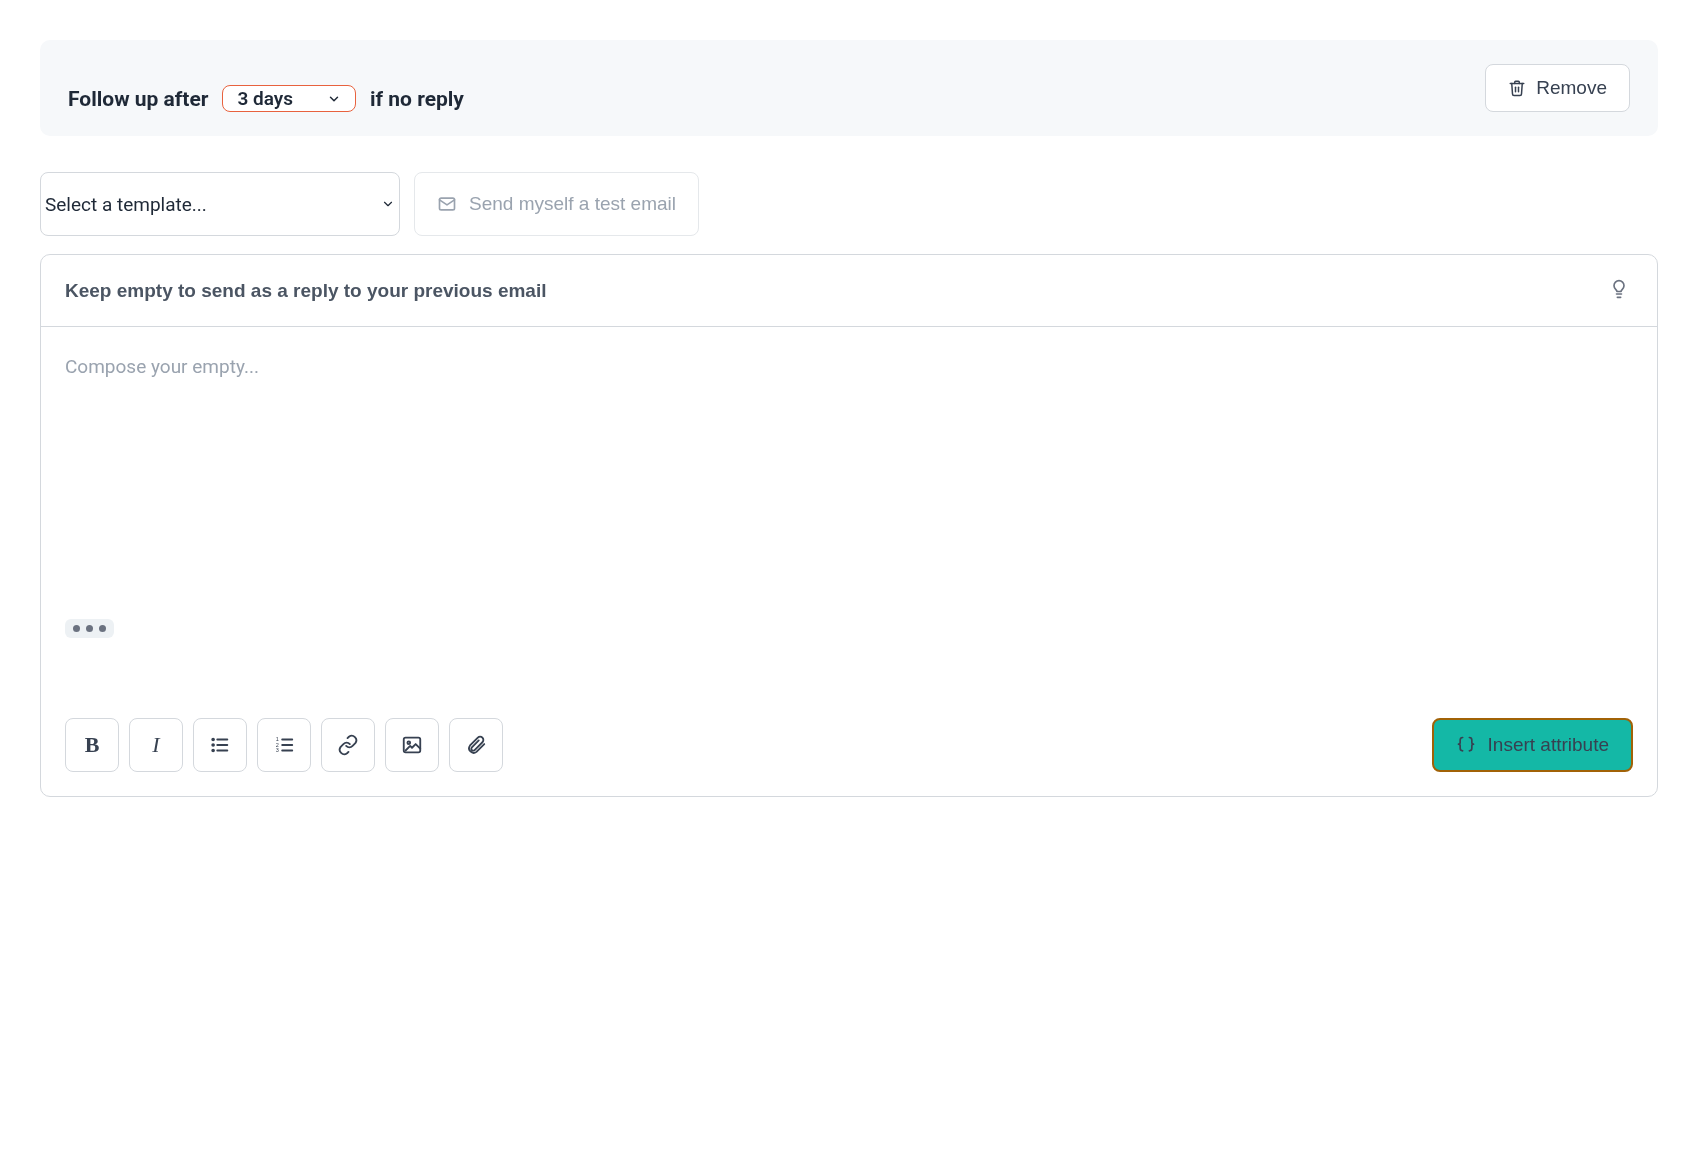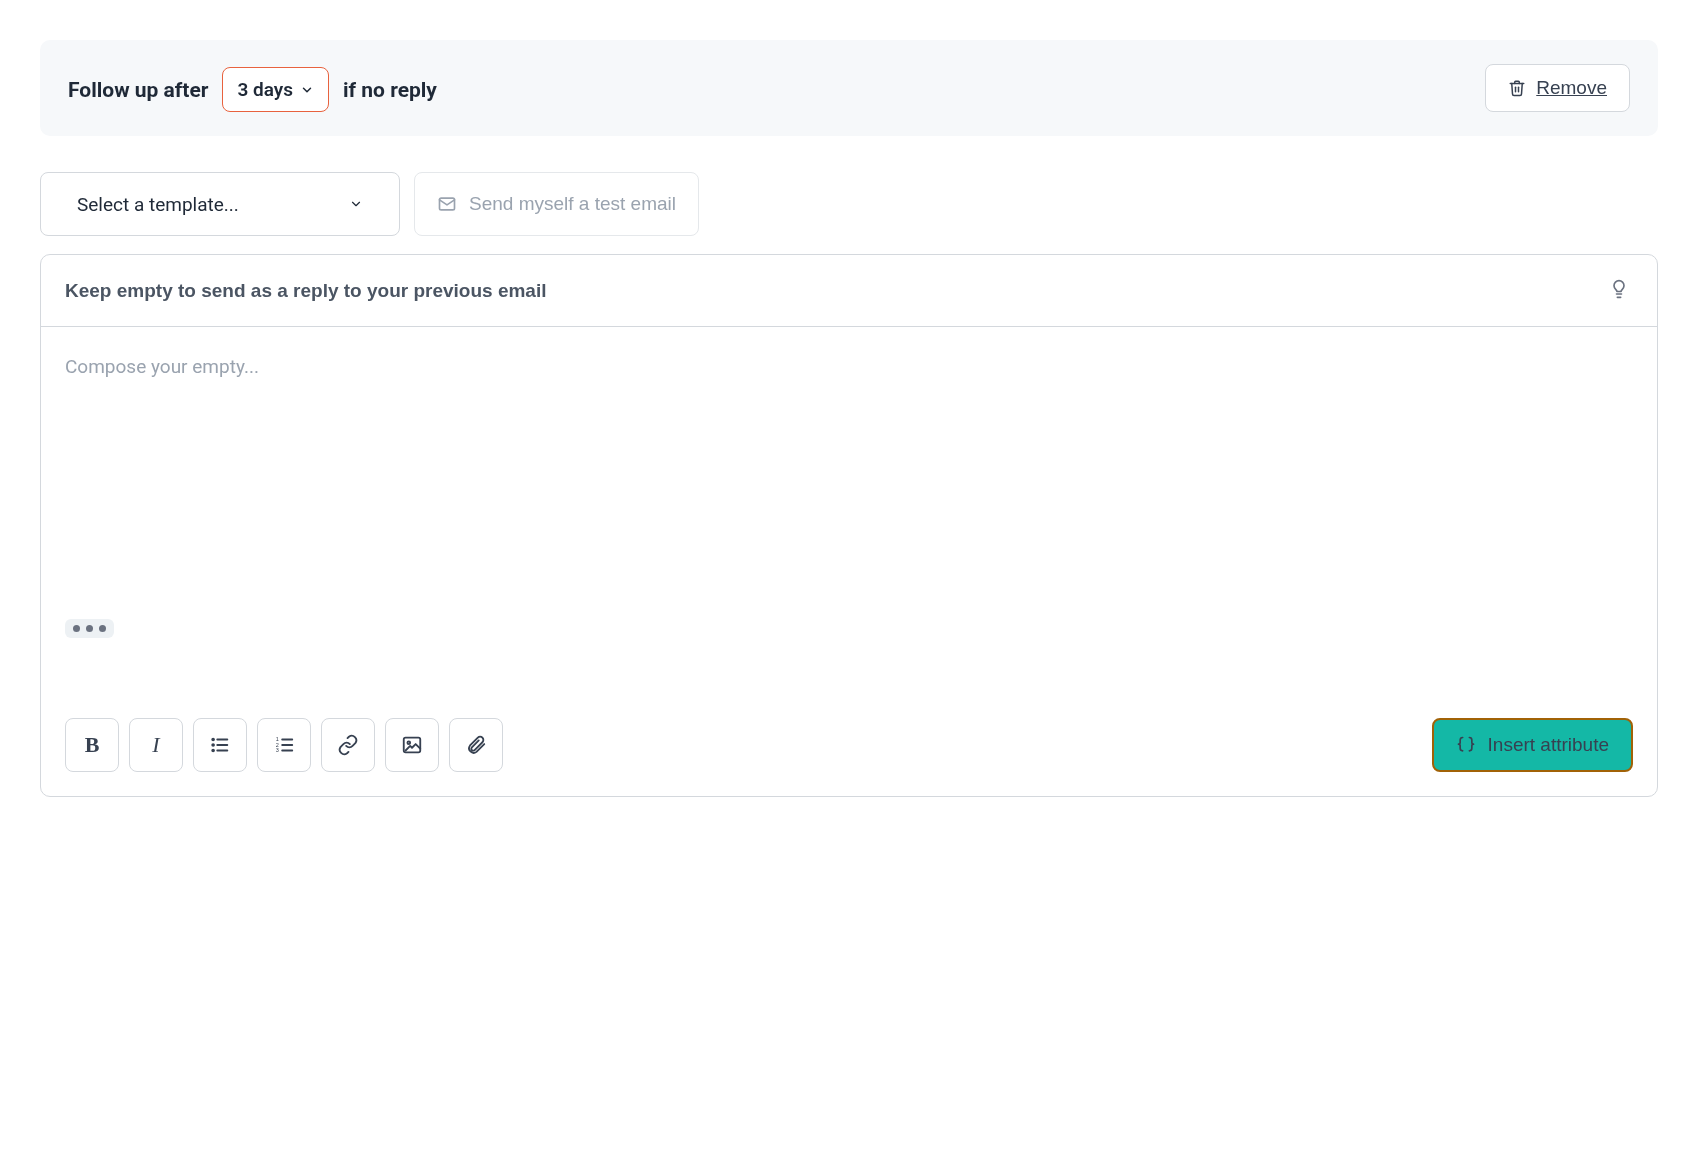--- a/index.html
+++ b/index.html
@@ -23,24 +23,24 @@
     display: flex;
     align-items: center;
     gap: 14px;
     font-weight: 700;
     font-size: 21px;
     color: #1f2937;
   }
   .days-select {
     border: 1.5px solid #e8623e;
     border-radius: 8px;
-    padding: 10px 14px;
-    display: flex;
-    align-items: center;
-    gap: 7px;
+    padding: 1px 14px;
+    display: flex;
+    align-items: center;
+    gap: 34px;
     background: #fff;
     cursor: pointer;
     font-weight: 600;
     font-size: 19px;
     color: #1f2937;
   }
   .chevron-down {
     width: 14px;
     height: 14px;
     display: inline-block;
@@ -50,31 +50,30 @@
     background: #fff;
     border-radius: 8px;
     padding: 12px 22px;
     display: flex;
     align-items: center;
     gap: 10px;
     font-size: 19px;
     font-weight: 500;
     color: #374151;
     cursor: pointer;
-    text-decoration: underline;
   }
   .controls-row {
     display: flex;
     gap: 14px;
     margin-bottom: 18px;
   }
   .template-select {
     border: 1px solid #d4d8dd;
     border-radius: 8px;
-    padding: 12px 36px;
+    padding: 12px 4px;
     min-width: 360px;
     display: flex;
     align-items: center;
     justify-content: space-between;
     background: #fff;
     cursor: pointer;
     font-size: 19px;
     color: #1f2937;
   }
   .test-email-btn {

